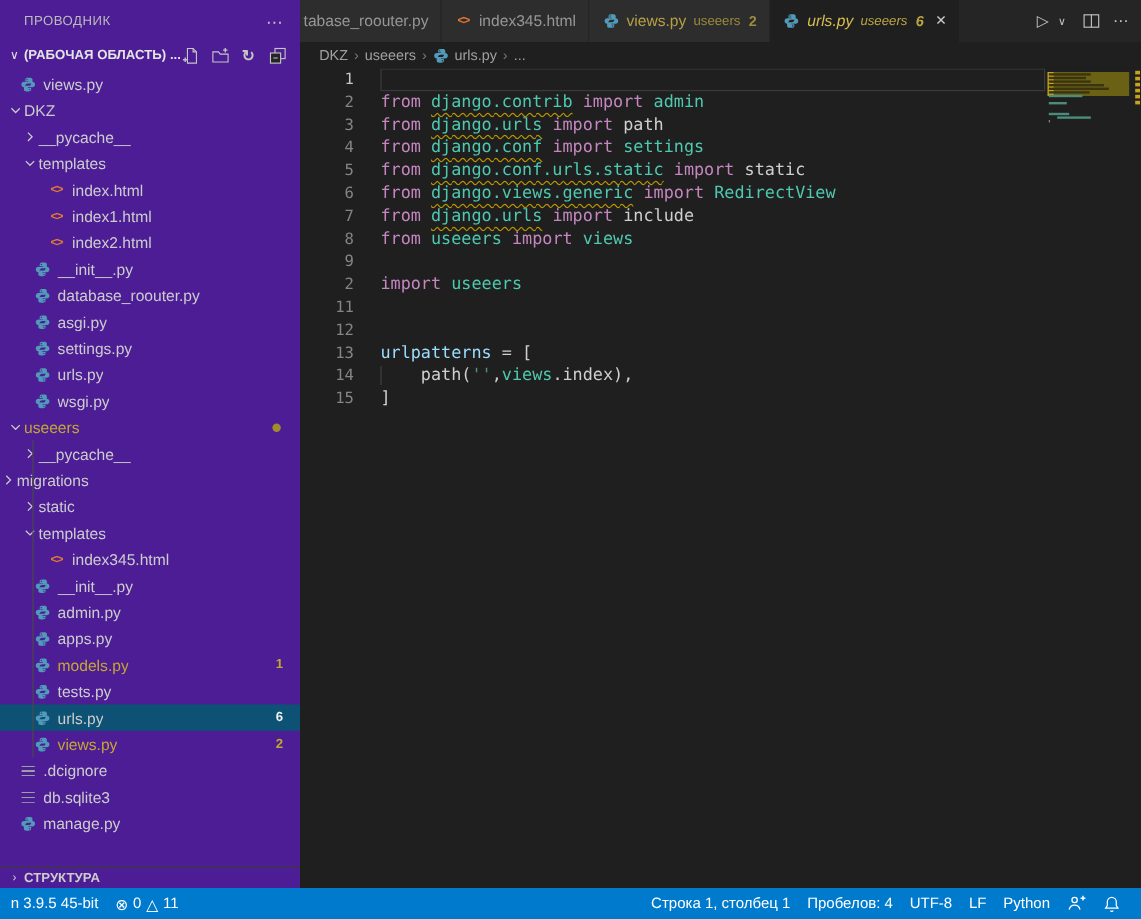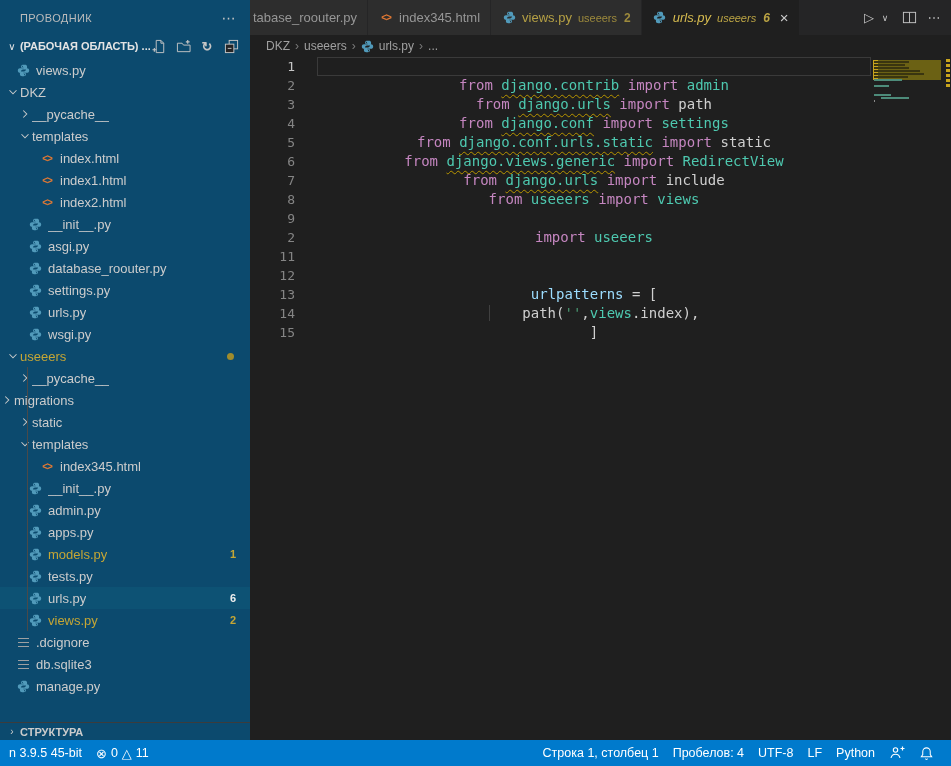--- a/index.html
+++ b/index.html
@@ -1,21 +1,21 @@
 <!DOCTYPE html>
 <html style="--warn: #c5a635; --sel: #0d5274; --kw: #C586C0; --teal: #4EC9B0; --varblue: #9CDCFE; --strgreen: #4a9973; --wavy: #b89500; --statusblue: #007ACC; --htmlorange: #e37933;"><head>
 <meta charset="utf-8">
 <style>
   * { margin:0; padding:0; box-sizing:border-box; }
   html,body { width:951px; height:766px; overflow:hidden; background:#1e1e1e;
               font-family:"Liberation Sans", sans-serif; }
   .app { display:flex; width:951px; height:740px; }
 
   
-  .sidebar { width:250px; background:#0c4a6e; display:flex; flex-direction:column; color:#cccccc; flex:none; }
+  .sidebar { width:250px; background:#4c1d95; display:flex; flex-direction:column; color:#cccccc; flex:none; }
   .sb-title { height:35px; display:flex; align-items:center; padding:0 14px 0 20px;
               font-size:11px; color:#bbbbbb; letter-spacing:.4px; flex:none; }
   .sb-title .more { margin-left:auto; font-size:14px; color:#c5c5c5; cursor:pointer; }
   .sb-section { height:22px; display:flex; align-items:center; padding:0 10px 0 4px;
                 font-size:11px; font-weight:bold; color:#e4e4e4; flex:none; }
   .sb-section .chev { width:16px; font-size:10px; font-weight:normal; text-align:center; }
   .sb-section .lbl { white-space:nowrap; overflow:hidden; }
   .sb-tools { margin-left:auto; display:flex; gap:6px; align-items:center; }
   .sb-tools .ticon { width:18px; height:18px; display:flex; align-items:center; justify-content:center; color:#c5c5c5; }
   .tree { flex:1; position:relative; overflow:hidden; padding-top:2px; }
@@ -59,21 +59,21 @@
                 padding-left:16px; gap:5px; flex:none; background:#1f1f1f; }
   .breadcrumb .sep { color:#7a7a7a; font-size:12px; }
   .breadcrumb .bc { display:flex; align-items:center; gap:4px; cursor:pointer; }
   .breadcrumb .ficon { width:14px; height:14px; display:flex; align-items:center; }
 
   
   .codearea { flex:1; position:relative; overflow:hidden; }
   .cline { height:19px; display:flex; align-items:center; font-family:"DejaVu Sans Mono", monospace; font-size:14px; }
   .cline .ln { width:45px; flex:none; text-align:right; color:#858585; font-size:13px; }
   .cline.current .ln { color:#c6c6c6; }
-  .cline .lc { margin-left:22px; white-space:pre; flex:1; margin-right:80px; height:19px; line-height:19px;text-align:center; }
+  .cline .lc { margin-left:22px; white-space:pre; flex:1; margin-right:80px; height:19px; line-height:19px; }
   .cline.current .lc { border:1px solid #3a3a3a; }
   .tk-kw { color:var(--kw); }
   .tk-mod { color:var(--teal); }
   .tk-modw { color:var(--teal); text-decoration:underline wavy var(--wavy); text-decoration-thickness:1px; text-underline-offset:4px; }
   .tk-pl { color:#cfcfcf; }
   .tk-var { color:var(--varblue); }
   .tk-str { color:var(--strgreen); }
   .tk-guide { box-shadow:inset 1px 0 0 #404040; }
 
   
@@ -188,30 +188,30 @@
           </span>
           <span class="lbl">__init__.py</span>
         </div>
         <div class="trow" style="padding-left: 27px;">
           <span class="ficon">
             <svg width="13" height="13" viewBox="0 0 16 16">
               <path fill="#519aba" d="M7.8 1c-1.6 0-2.8.6-2.8 2v1.6h3.2v.6H3.6C2.2 5.2 1 6.1 1 8s1.2 2.8 2.6 2.8H5V9.2c0-1.3 1.1-2.4 2.4-2.4h3.2c1 0 1.8-.8 1.8-1.8V3c0-1.4-1.2-2-2.8-2H7.8zM6.7 2.2c.4 0 .7.3.7.7s-.3.7-.7.7S6 3.3 6 2.9s.3-.7.7-.7z"></path>
               <path fill="#519aba" d="M8.2 15c1.6 0 2.8-.6 2.8-2v-1.6H7.8v-.6h4.6c1.4 0 2.6-.9 2.6-2.8s-1.2-2.8-2.6-2.8H11v1.6c0 1.3-1.1 2.4-2.4 2.4H5.4c-1 0-1.8.8-1.8 1.8V13c0 1.4 1.2 2 2.8 2h1.8zm1.1-1.2c-.4 0-.7-.3-.7-.7s.3-.7.7-.7.7.3.7.7-.3.7-.7.7z"></path>
             </svg>
           </span>
+          <span class="lbl">database_roouter.py</span>
+        </div>
+        <div class="trow" style="padding-left: 27px;">
+          <span class="ficon">
+            <svg width="13" height="13" viewBox="0 0 16 16">
+              <path fill="#519aba" d="M7.8 1c-1.6 0-2.8.6-2.8 2v1.6h3.2v.6H3.6C2.2 5.2 1 6.1 1 8s1.2 2.8 2.6 2.8H5V9.2c0-1.3 1.1-2.4 2.4-2.4h3.2c1 0 1.8-.8 1.8-1.8V3c0-1.4-1.2-2-2.8-2H7.8zM6.7 2.2c.4 0 .7.3.7.7s-.3.7-.7.7S6 3.3 6 2.9s.3-.7.7-.7z"></path>
+              <path fill="#519aba" d="M8.2 15c1.6 0 2.8-.6 2.8-2v-1.6H7.8v-.6h4.6c1.4 0 2.6-.9 2.6-2.8s-1.2-2.8-2.6-2.8H11v1.6c0 1.3-1.1 2.4-2.4 2.4H5.4c-1 0-1.8.8-1.8 1.8V13c0 1.4 1.2 2 2.8 2h1.8zm1.1-1.2c-.4 0-.7-.3-.7-.7s.3-.7.7-.7.7.3.7.7-.3.7-.7.7z"></path>
+            </svg>
+          </span>
           <span class="lbl">asgi.py</span>
-        </div>
-        <div class="trow" style="padding-left: 27px;">
-          <span class="ficon">
-            <svg width="13" height="13" viewBox="0 0 16 16">
-              <path fill="#519aba" d="M7.8 1c-1.6 0-2.8.6-2.8 2v1.6h3.2v.6H3.6C2.2 5.2 1 6.1 1 8s1.2 2.8 2.6 2.8H5V9.2c0-1.3 1.1-2.4 2.4-2.4h3.2c1 0 1.8-.8 1.8-1.8V3c0-1.4-1.2-2-2.8-2H7.8zM6.7 2.2c.4 0 .7.3.7.7s-.3.7-.7.7S6 3.3 6 2.9s.3-.7.7-.7z"></path>
-              <path fill="#519aba" d="M8.2 15c1.6 0 2.8-.6 2.8-2v-1.6H7.8v-.6h4.6c1.4 0 2.6-.9 2.6-2.8s-1.2-2.8-2.6-2.8H11v1.6c0 1.3-1.1 2.4-2.4 2.4H5.4c-1 0-1.8.8-1.8 1.8V13c0 1.4 1.2 2 2.8 2h1.8zm1.1-1.2c-.4 0-.7-.3-.7-.7s.3-.7.7-.7.7.3.7.7-.3.7-.7.7z"></path>
-            </svg>
-          </span>
-          <span class="lbl">database_roouter.py</span>
         </div>
         <div class="trow" style="padding-left: 27px;">
           <span class="ficon">
             <svg width="13" height="13" viewBox="0 0 16 16">
               <path fill="#519aba" d="M7.8 1c-1.6 0-2.8.6-2.8 2v1.6h3.2v.6H3.6C2.2 5.2 1 6.1 1 8s1.2 2.8 2.6 2.8H5V9.2c0-1.3 1.1-2.4 2.4-2.4h3.2c1 0 1.8-.8 1.8-1.8V3c0-1.4-1.2-2-2.8-2H7.8zM6.7 2.2c.4 0 .7.3.7.7s-.3.7-.7.7S6 3.3 6 2.9s.3-.7.7-.7z"></path>
               <path fill="#519aba" d="M8.2 15c1.6 0 2.8-.6 2.8-2v-1.6H7.8v-.6h4.6c1.4 0 2.6-.9 2.6-2.8s-1.2-2.8-2.6-2.8H11v1.6c0 1.3-1.1 2.4-2.4 2.4H5.4c-1 0-1.8.8-1.8 1.8V13c0 1.4 1.2 2 2.8 2h1.8zm1.1-1.2c-.4 0-.7-.3-.7-.7s.3-.7.7-.7.7.3.7.7-.3.7-.7.7z"></path>
             </svg>
           </span>
           <span class="lbl">settings.py</span>
         </div>

